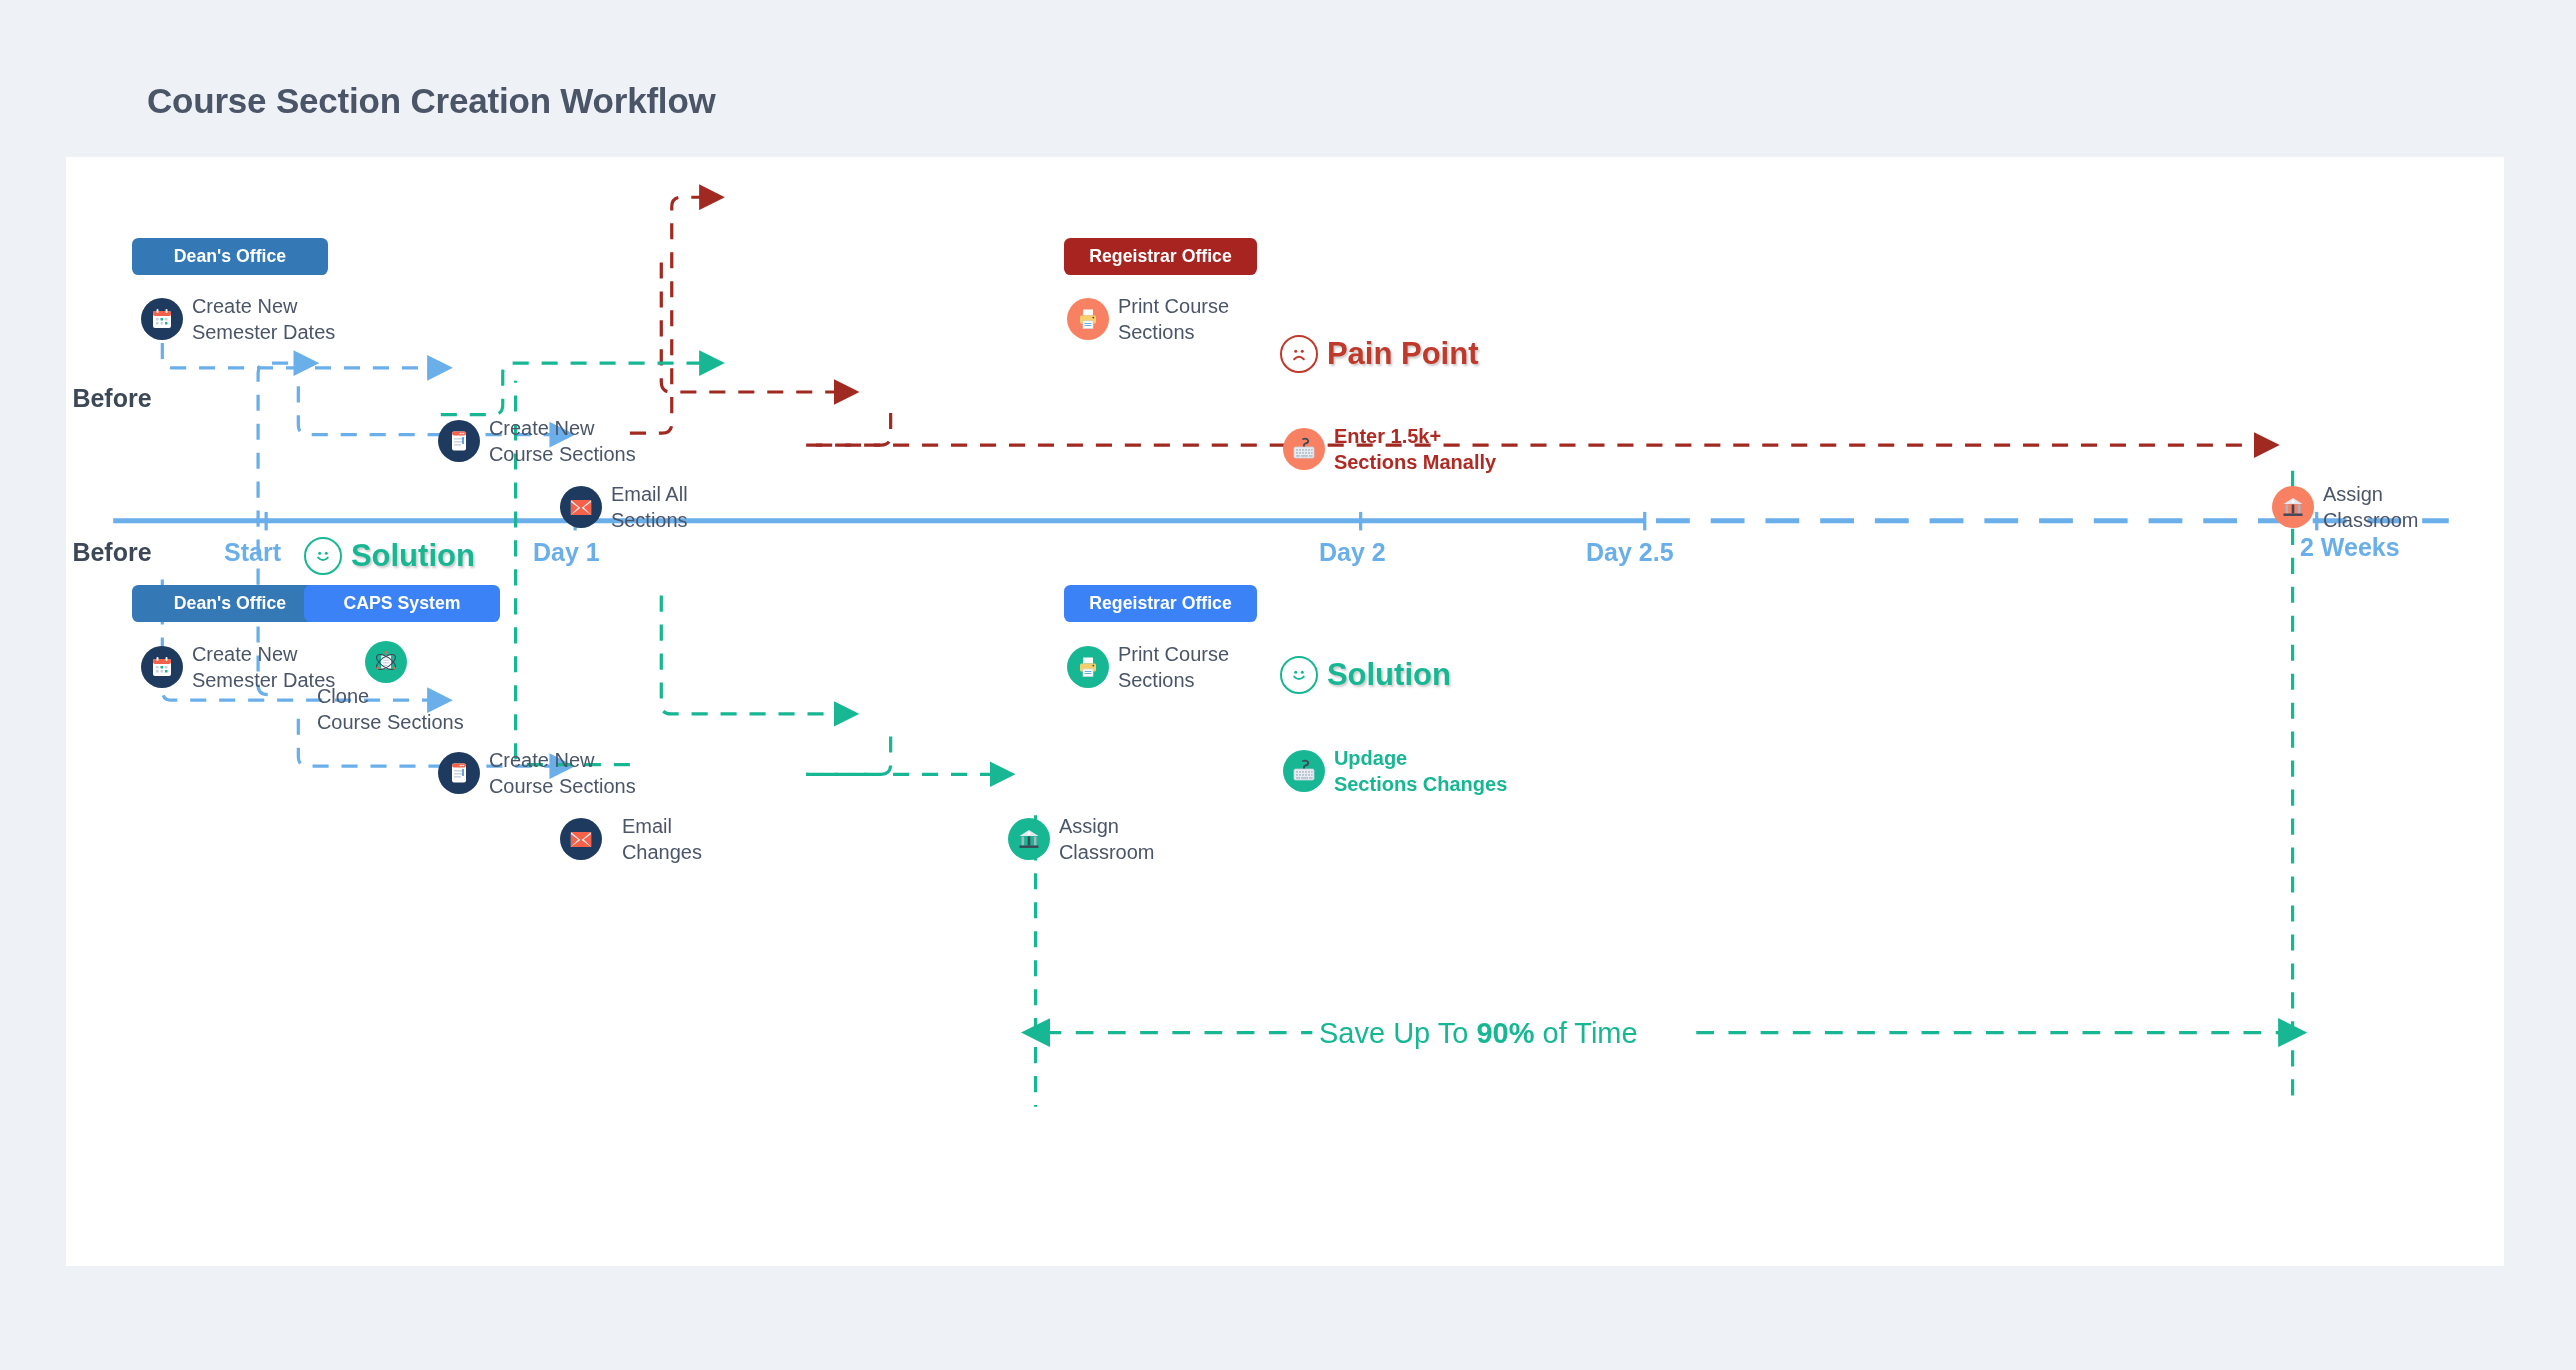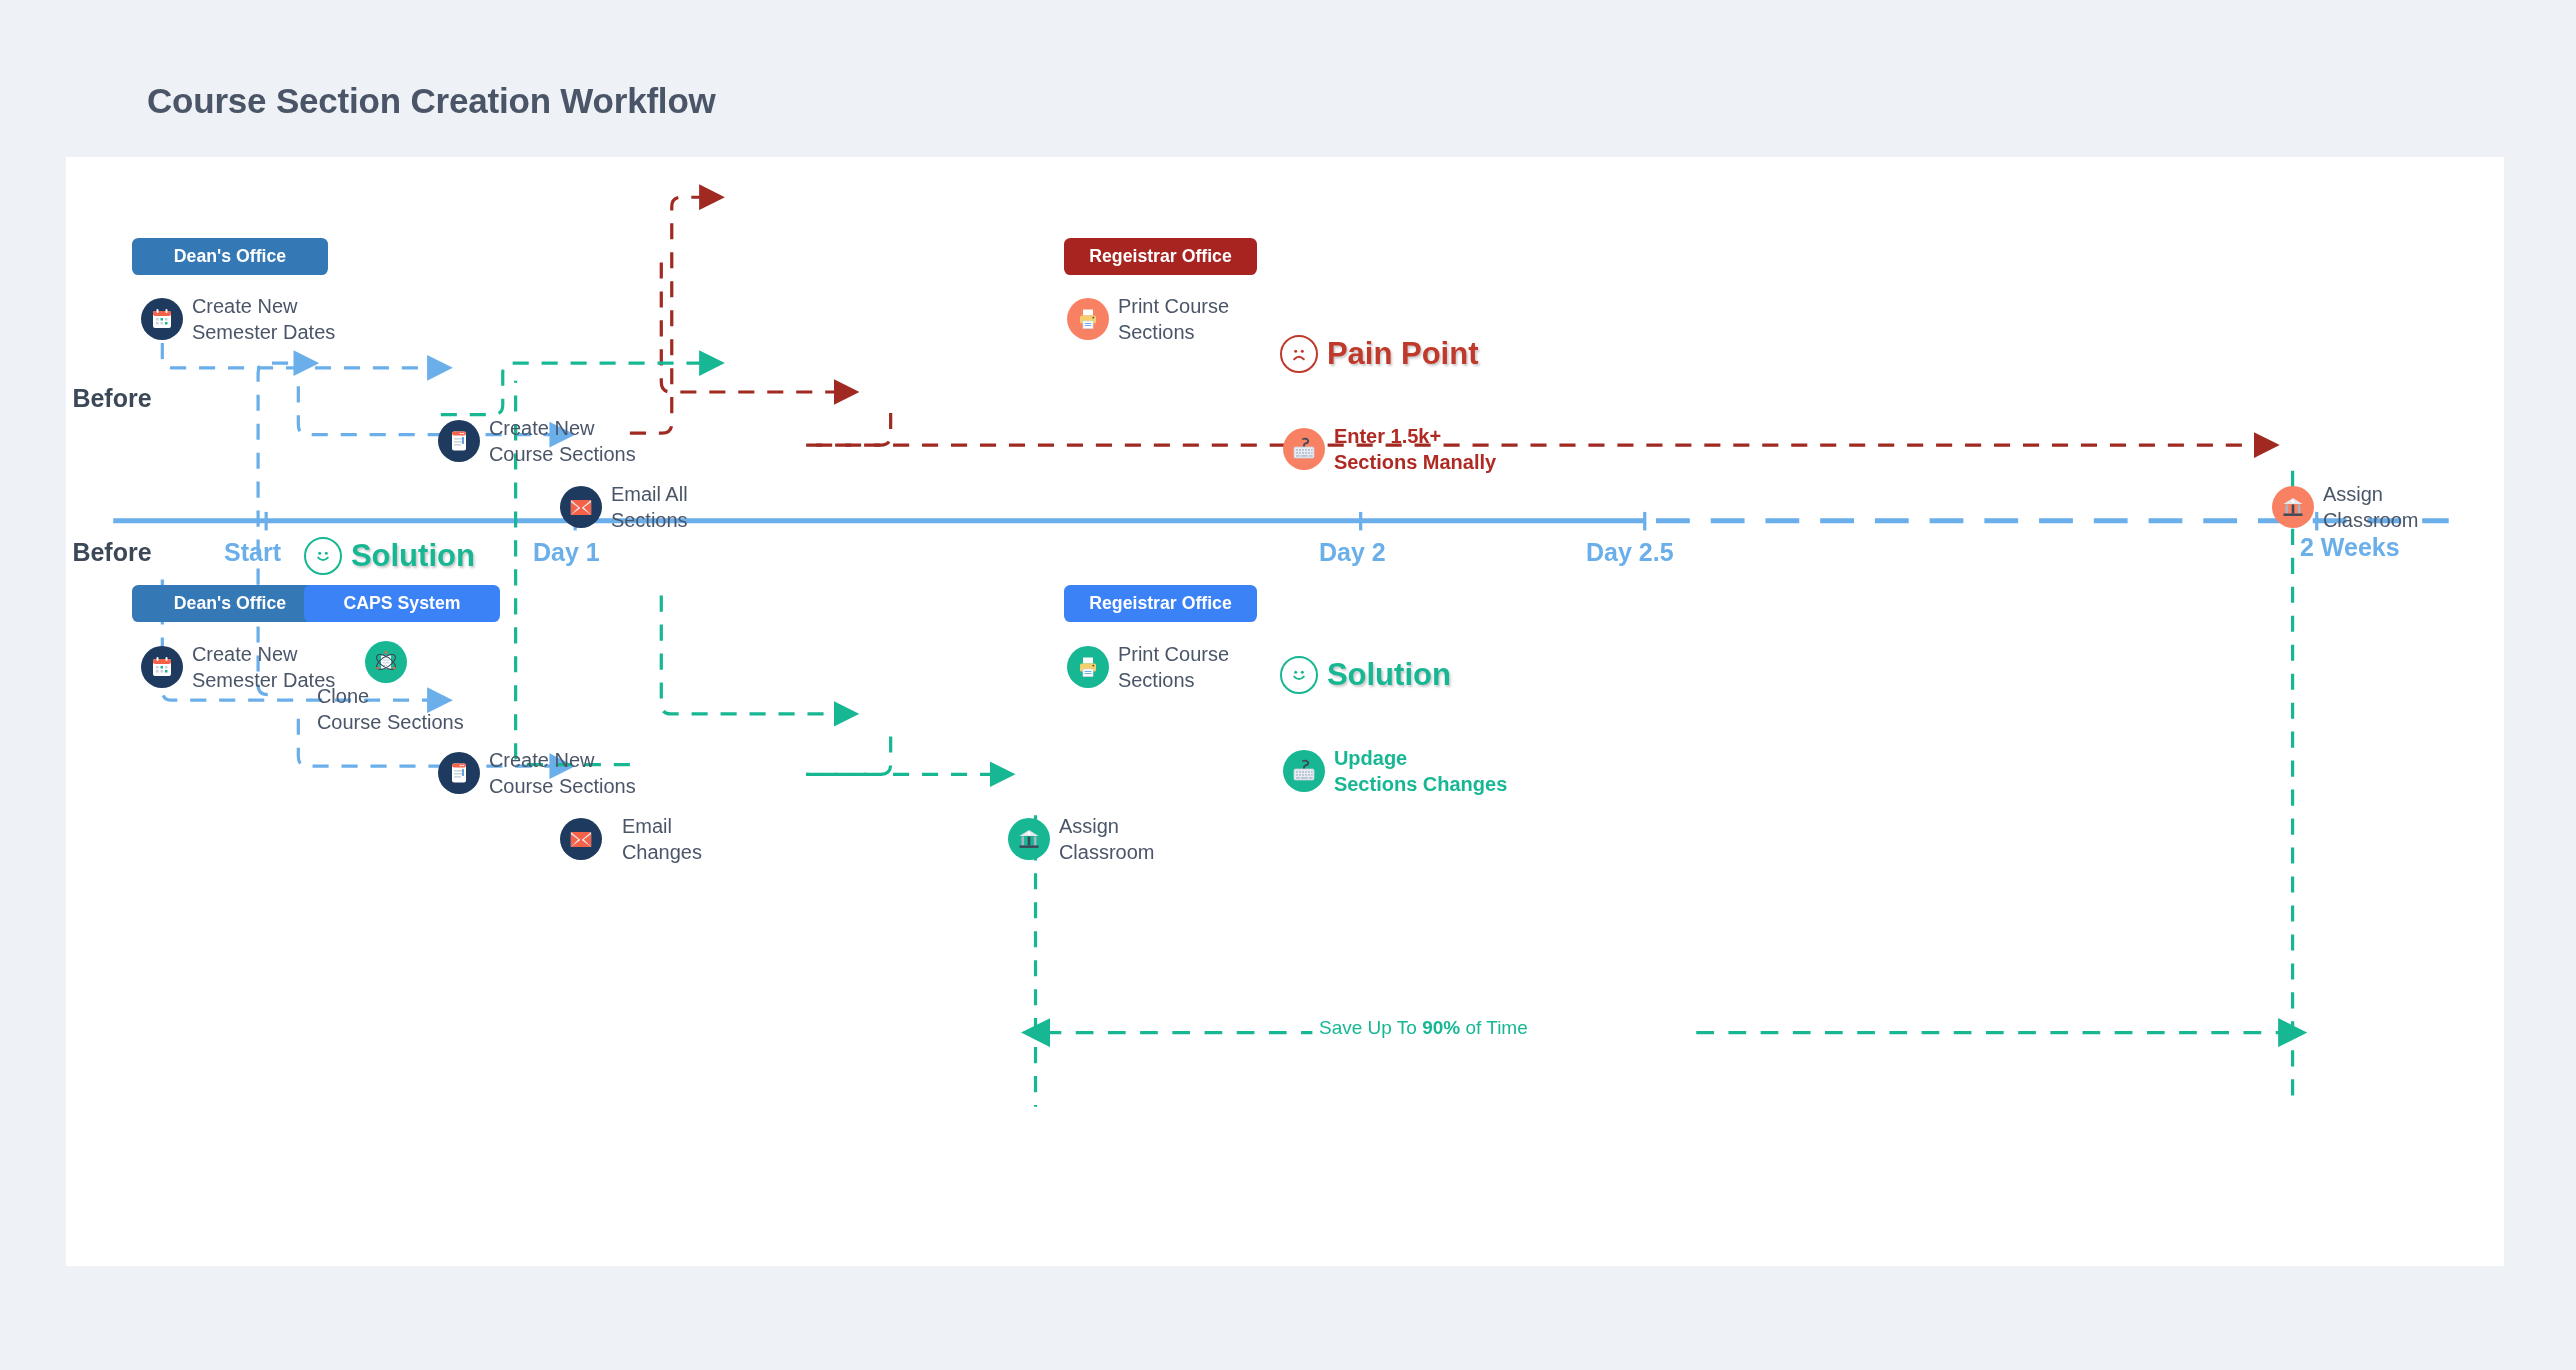--- a/index.html
+++ b/index.html
@@ -64,21 +64,21 @@
     flex:0 0 38px;
   }
   .callout .ctext{
     margin-left:8.9px;font-size:31px;font-weight:bold;white-space:nowrap;
     text-shadow:1.6px 2.4px 2.4px rgba(0,0,0,.22);
   }
   .callout.pain{color:#c0392b;}
   .callout.sol{color:#17b794;}
 
   #save-note{
-    position:absolute;font-size:19px;color:#17b794;white-space:nowrap;
+    position:absolute;font-size:29px;color:#17b794;white-space:nowrap;
   }
   #save-note .pct{font-weight:bold;}
 </style>
 </head>
 <body>
 
 <div id="page-title">Course Section Creation Workflow</div>
 
 <div id="card">
 

